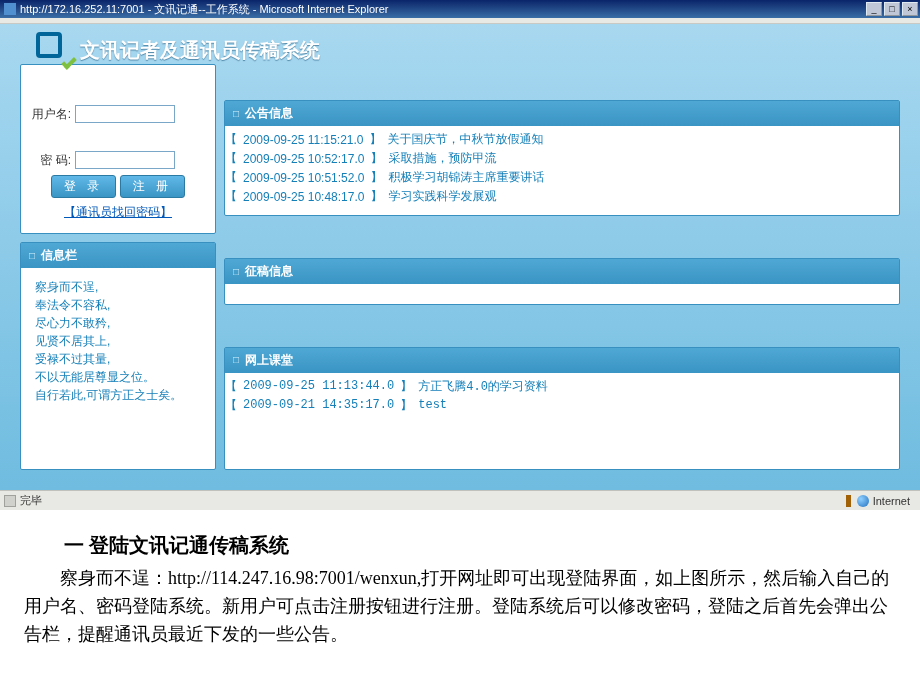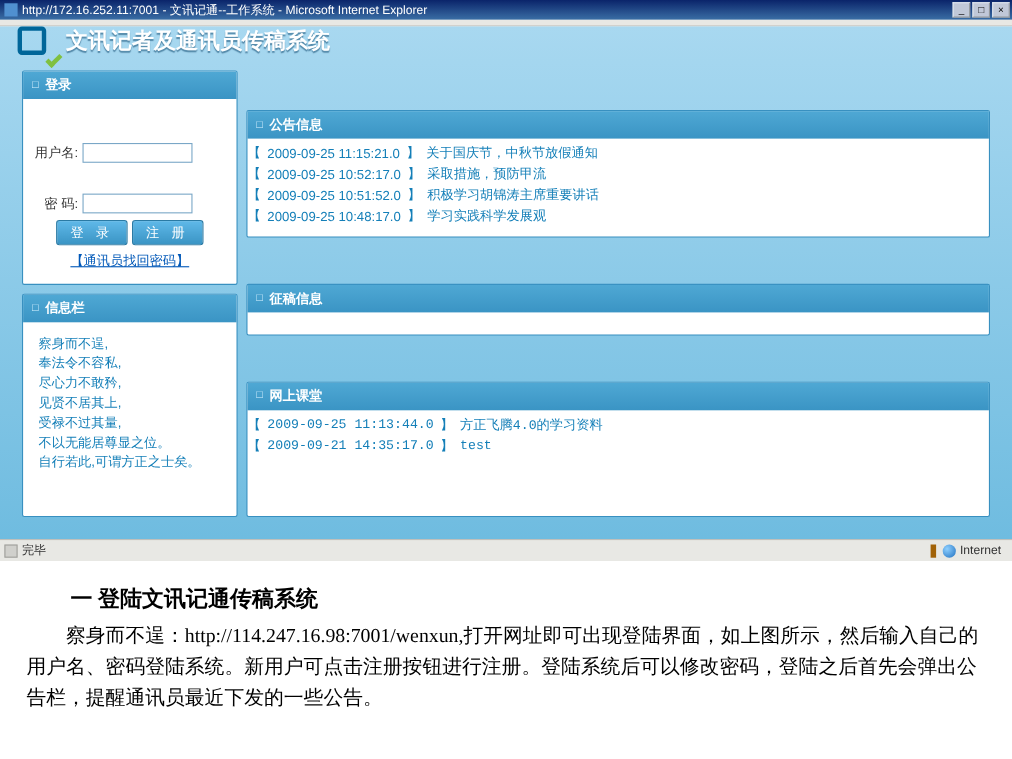--- a/index.html
+++ b/index.html
@@ -5,21 +5,21 @@
     * { margin: 0; padding: 0; box-sizing: border-box; }
     body { font-family: "SimSun", "宋体", Arial, sans-serif; font-size: 12px; background: #fff; }
     .window { width: 920px; }
     .titlebar { background: linear-gradient(#0a246a, #3a6ea5); height: 18px; display: flex; align-items: center; color: #fff; font-size: 11px; padding-left: 4px; }
     .titlebar .favicon { width: 12px; height: 12px; background: #5090d0; margin-right: 4px; }
     .titlebar .title-text { flex: 1; font-family: Liberation Sans, sans-serif; }
     .titlebar .win-btns { display: flex; gap: 2px; margin-right: 2px; }
     .titlebar .win-btn { width: 16px; height: 14px; background: #c0c8d8; border: 1px outset #e0e8f0; font-size: 9px; display: flex; align-items: center; justify-content: center; color: #000; }
     .browser-top { height: 6px; background: #e8e8e4; border-bottom: 1px solid #c8c8c4; }
     .app-body { background: linear-gradient(#a8d8f0, #6fbce0); padding: 0; height: 466px; position: relative; }
-    .header { height: 40px; display: flex; align-items: flex-start; padding-left: 16px; }
+    .header { height: 40px; display: flex; align-items: flex-end; padding-left: 36px; }
     .logo { width: 36px; height: 32px; position: relative; margin-right: 8px; }
     .logo-shape { position: absolute; width: 26px; height: 26px; border: 4px solid #006699; border-radius: 4px; background: transparent; }
     .logo-check { position: absolute; bottom: -2px; right: -4px; width: 14px; height: 8px; border-left: 4px solid #7fc040; border-bottom: 4px solid #7fc040; transform: rotate(-45deg); }
     .header-title { color: #fff; font-size: 20px; font-weight: bold; font-family: "Microsoft YaHei", "SimHei", sans-serif; text-shadow: 0 1px 1px rgba(0,60,100,0.5); }
     .main-area { padding: 0 20px 10px 20px; display: flex; gap: 8px; height: 416px; }
     .left-col { width: 196px; display: flex; flex-direction: column; gap: 8px; }
     .right-col { flex: 1; display: flex; flex-direction: column; gap: 6px; }
     .panel { background: #fff; border: 1px solid #3890c0; border-radius: 2px; }
     .panel-header { background: linear-gradient(#4fa8d4, #3a94c4); color: #fff; font-size: 12px; padding: 4px 8px; font-weight: bold; display: flex; align-items: center; gap: 6px; }
     .panel-header::before { content: "□"; font-size: 10px; color: #d4f0ff; }
@@ -73,21 +73,20 @@
       <div class="logo">
         <div class="logo-shape"></div>
         <div class="logo-check"></div>
       </div>
       <div class="header-title">文讯记者及通讯员传稿系统</div>
     </div>
 
     <div class="main-area">
       <div class="left-col">
         <div class="panel login-panel">
-          <div class="panel-header">登录</div>
           <div class="panel-body">
             <div class="login-row">
               <label>用户名:</label>
               <input type="text" style="">
             </div>
             <div class="login-row">
               <label>密  码:</label>
               <input type="password" style="">
             </div>
             <div class="btn-row">

